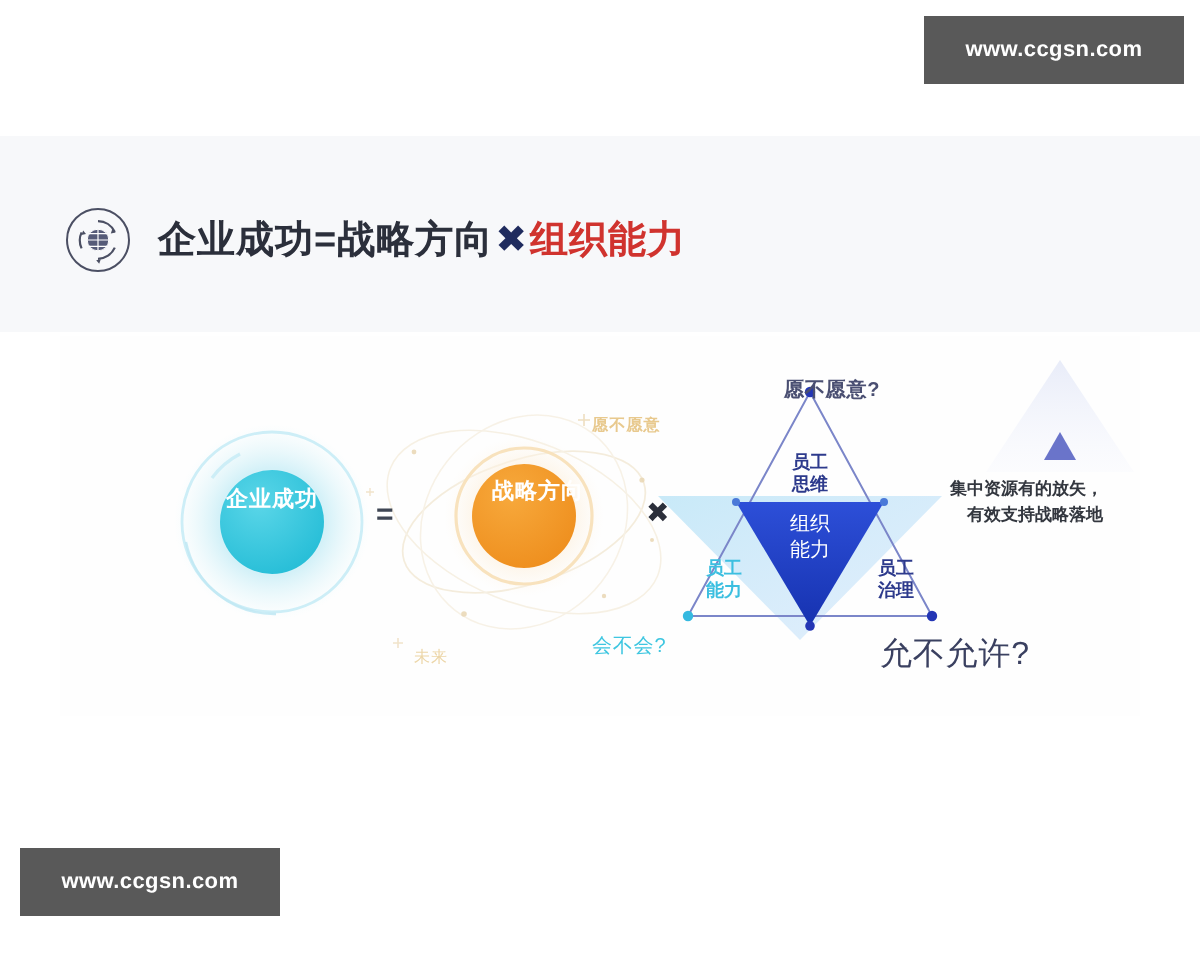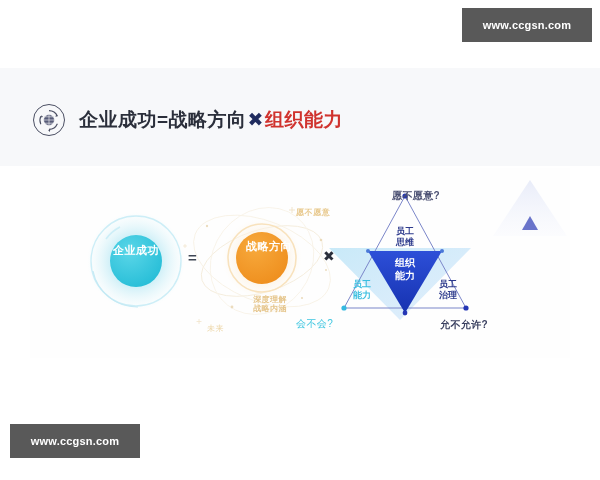--- a/index.html
+++ b/index.html
@@ -143,33 +143,33 @@
     color: #4a4f72; font-size: 10px; font-weight: bold;
     letter-spacing: .4px;
   }
   #lbl-can {
     left: 266px; top: 150px;
     color: #3ec6e0; font-size: 10px; font-weight: normal;
     letter-spacing: .4px;
   }
   #lbl-allowed {
     left: 410px; top: 151px;
-    color: #3a4060; font-size: 10px; font-weight: bold;
+    color: #3a4060; font-size: 16px; font-weight: normal;
     letter-spacing: .4px;
   }
   #lbl-mindset {
     left: 355px; top: 58px; width: 40px;
     text-align: center;
     color: #2d3a8c; font-size: 9px; font-weight: bold;
     line-height: 1.25;
   }
   #lbl-org {
     left: 352px; top: 89px; width: 46px;
     text-align: center;
-    color: #ffffff; font-size: 10px; font-weight: bold;
+    color: #ffffff; font-size: 10px; font-weight: normal;
     line-height: 1.25;
   }
   #lbl-ability {
     left: 312px; top: 111px; width: 40px;
     text-align: center;
     color: #3cbfe0; font-size: 9px; font-weight: bold;
     line-height: 1.25;
   }
   #lbl-govern {
     left: 398px; top: 111px; width: 40px;
@@ -303,24 +303,20 @@
     <div class="lab" id="op-times">✖</div>
 
     <div class="lab" id="lbl-success">
       <span>企业成功</span>
     </div>
     <div class="lab" id="lbl-strategy">
       <span>战略方向</span>
     </div>
 
     <div class="lab" id="lbl-trend">愿不愿意</div>
-    <div class="lab" id="lbl-deep">
-      <div>深度理解</div>
-      <div>战略内涵</div>
-    </div>
     <div class="lab" id="lbl-future">未来</div>
 
     <div class="lab" id="lbl-willing">愿不愿意?</div>
     <div class="lab" id="lbl-can">会不会?</div>
     <div class="lab" id="lbl-allowed">允不允许?</div>
 
     <div class="lab" id="lbl-mindset">
       <div>员工</div>
       <div>思维</div>
     </div>
@@ -330,17 +326,21 @@
     </div>
     <div class="lab" id="lbl-ability">
       <div>员工</div>
       <div>能力</div>
     </div>
     <div class="lab" id="lbl-govern">
       <div>员工</div>
       <div>治理</div>
     </div>
 
+    <div class="lab" id="lbl-note">
+      <div>集中资源有的放矢，</div>
+      <div>有效支持战略落地</div>
+    </div>
   </div>
 
   <div class="watermark" id="wm-bottom">www.ccgsn.com</div>
 
 </div>
 
 </body></html>

